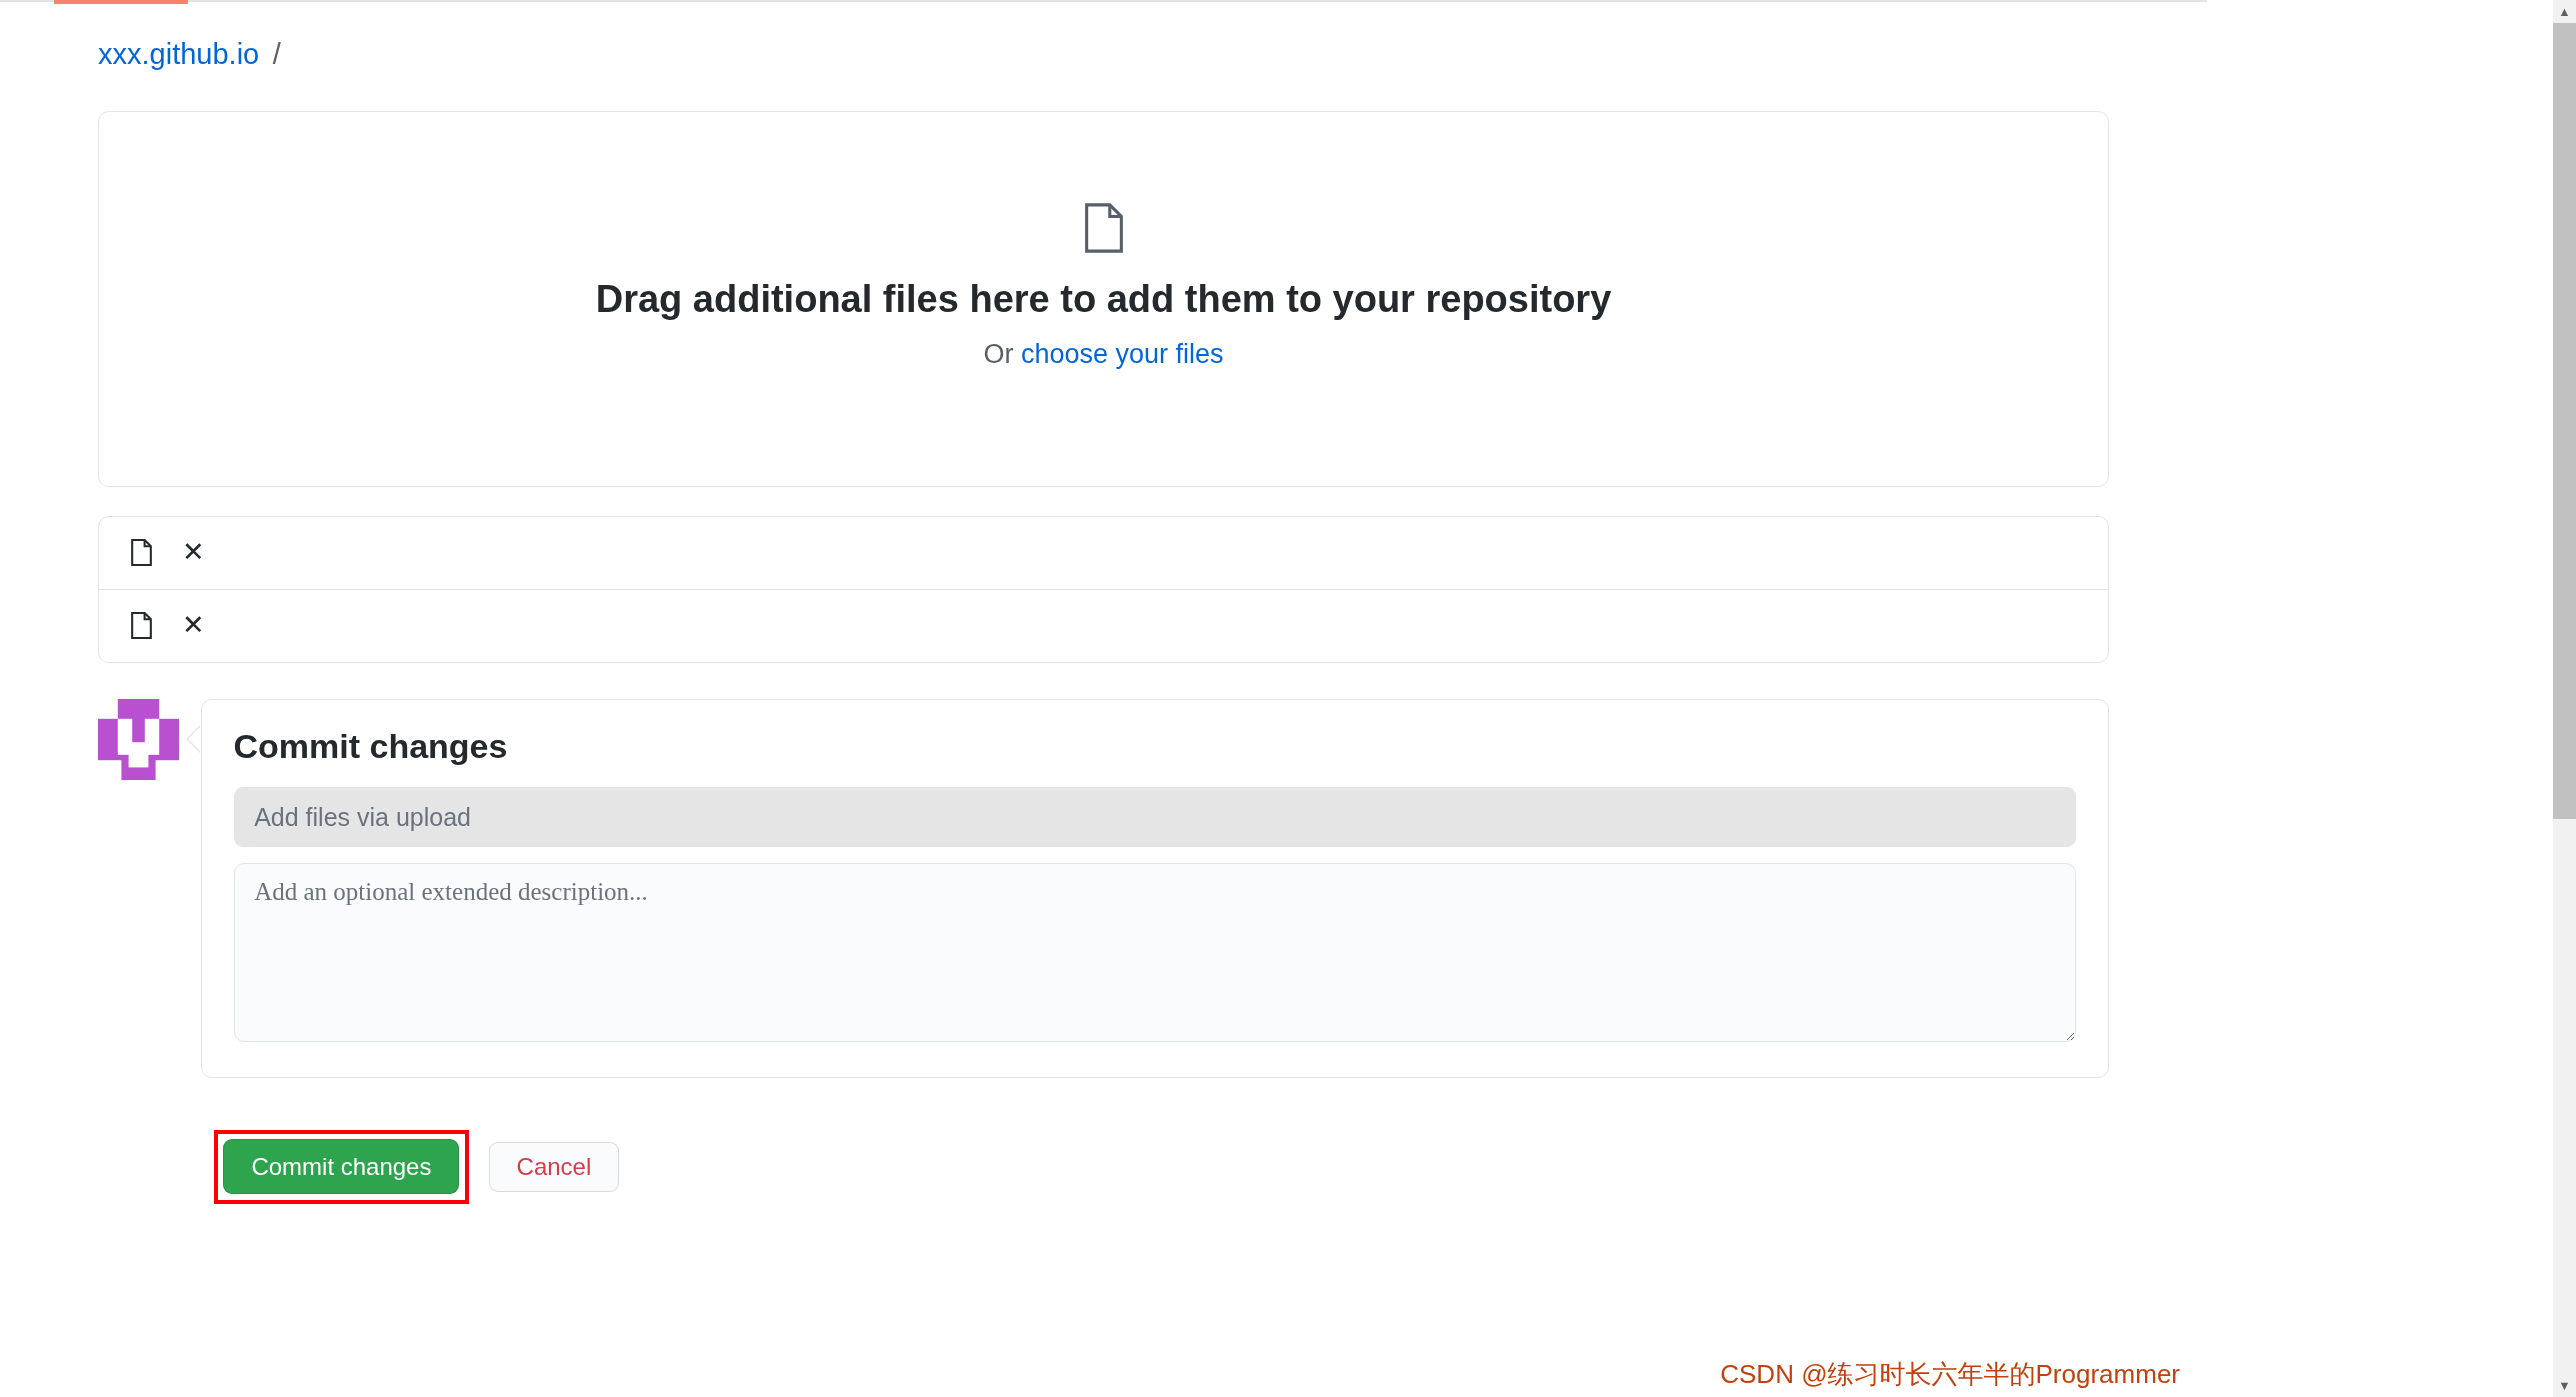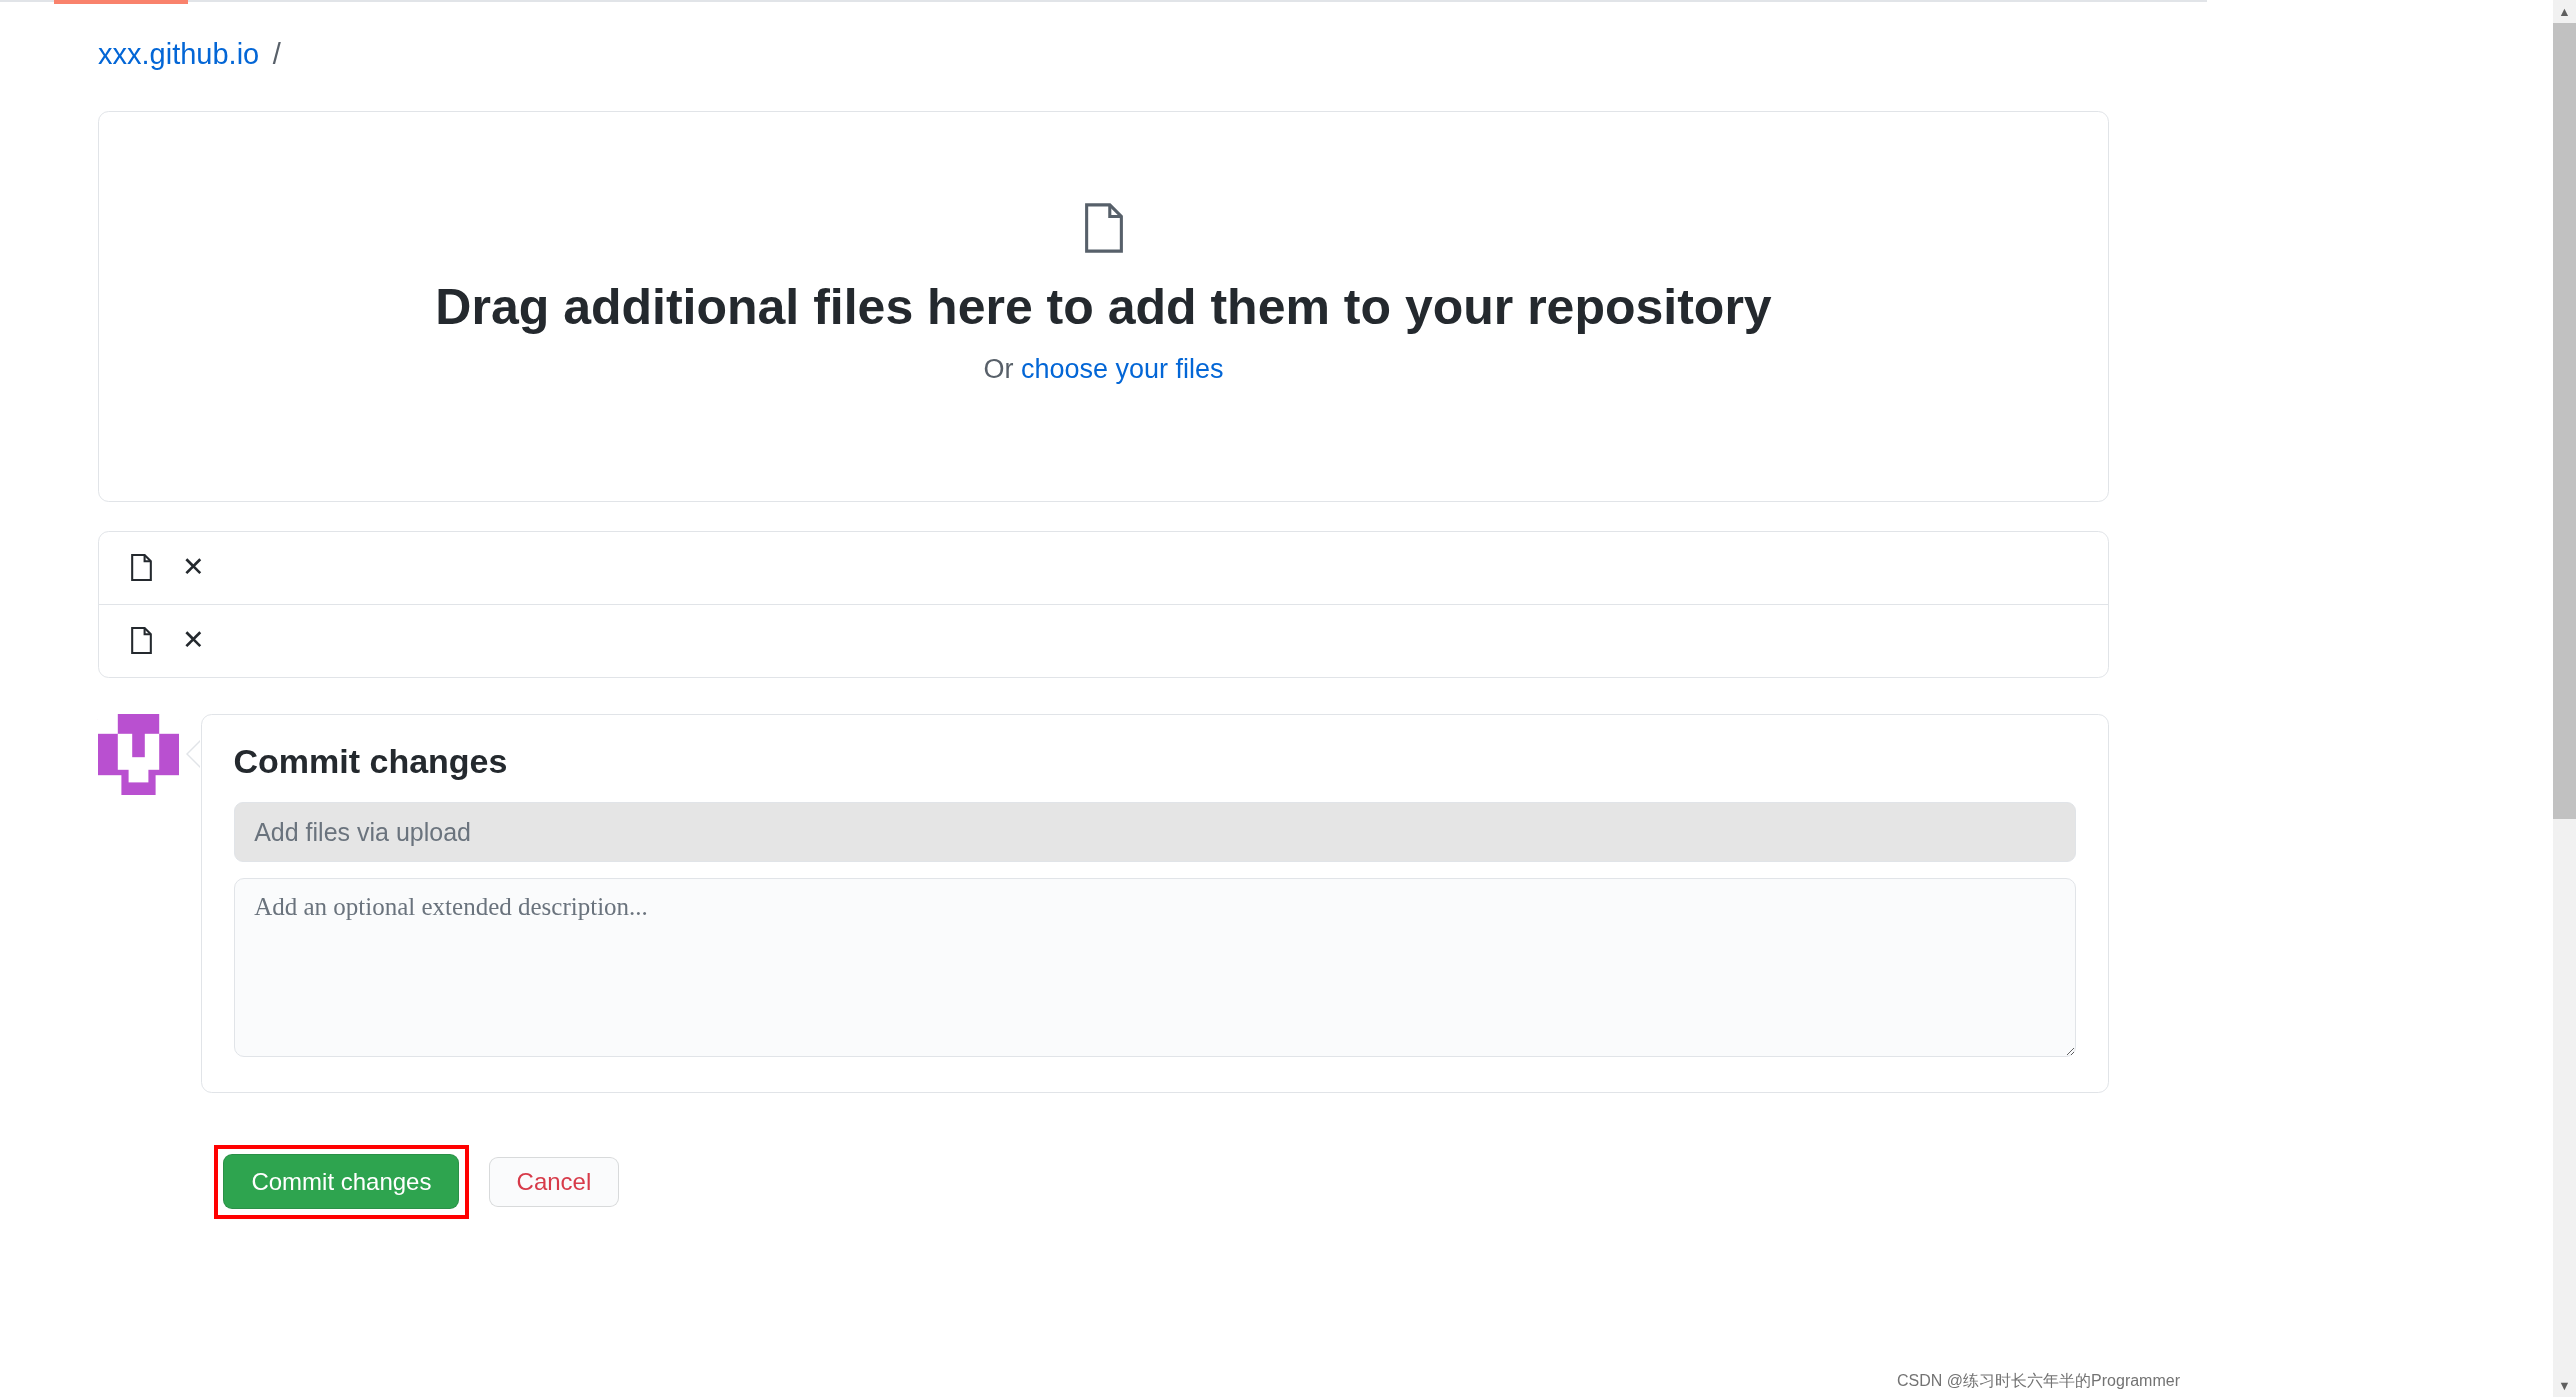--- a/index.html
+++ b/index.html
@@ -60,21 +60,21 @@
       padding: 89px 36px 116px 36px;
       margin-bottom: 29px;
     }
     .drop-zone .file-icon {
       width: 50px;
       height: 54px;
       margin: 0 auto 23px auto;
       display: block;
     }
     .drop-zone h2 {
-      font-size: 50px;
+      font-size: 38px;
       font-weight: 600;
       color: #24292e;
       margin-bottom: 18px;
     }
     .drop-zone .or-line {
       font-size: 27px;
       color: #586069;
     }
     .drop-zone .or-line a {
       color: #0366d6;
@@ -223,22 +223,22 @@
       border-radius: 9px;
       padding: 10px 27px;
       font-size: 24px;
       font-weight: 400;
       cursor: pointer;
     }
     .watermark {
       position: absolute;
       bottom: 5.4px;
       right: 27px;
-      font-size: 16px;
-      color: #737373;
+      font-size: 26px;
+      color: #c2410c;
     }
     .scrollbar-track {
       position: absolute;
       top: 0;
       right: 0;
       width: 23px;
       height: 1397px;
       background: #f1f1f1;
     }
     .scrollbar-arrow-up {

